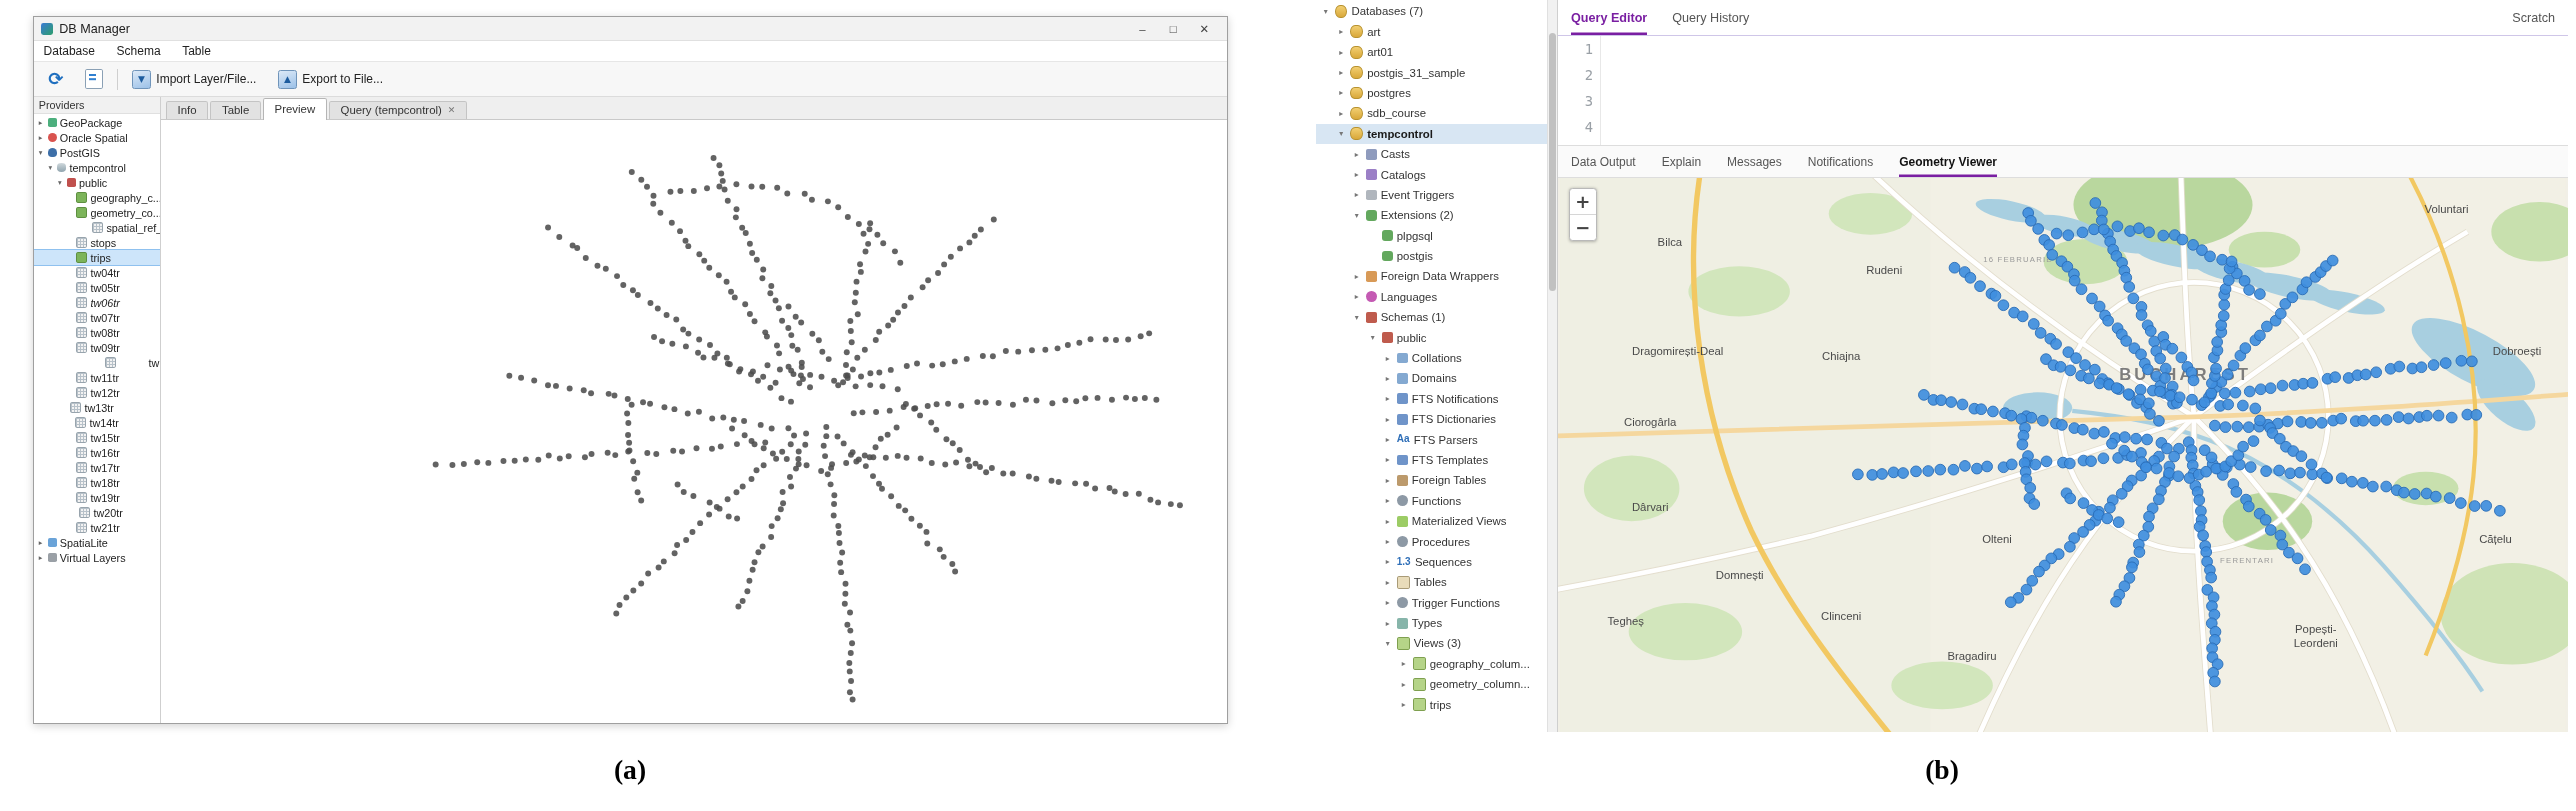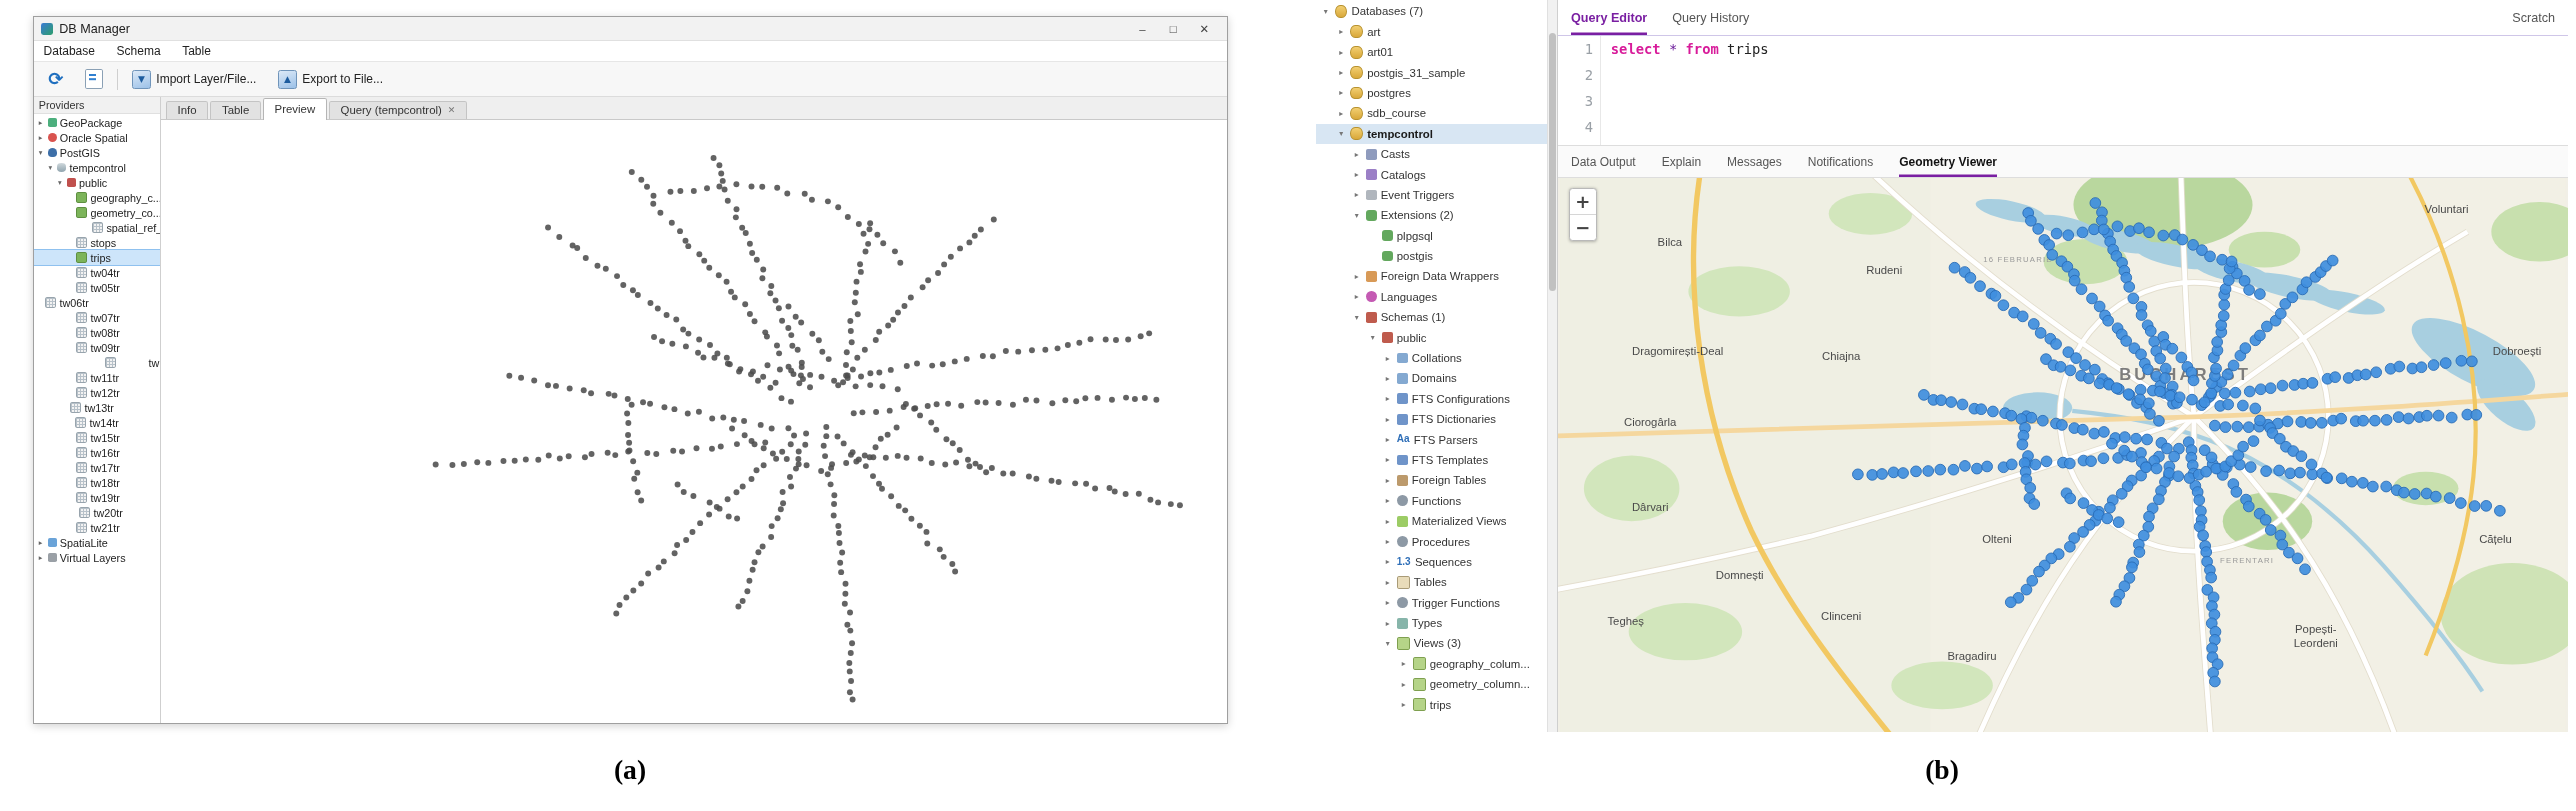--- a/index.html
+++ b/index.html
@@ -192,21 +192,21 @@
             <div class="trow" style="padding-left: 31px;">
               <span class="tarrow"></span>
               <span class="ti ti-table"></span>
               <span>tw04tr</span>
             </div>
             <div class="trow" style="padding-left: 31px;">
               <span class="tarrow"></span>
               <span class="ti ti-table"></span>
               <span>tw05tr</span>
             </div>
-            <div class="trow" style="">
+            <div class="trow" style="padding-left: 31px; font-style: italic;">
               <span class="tarrow"></span>
               <span class="ti ti-table"></span>
               <span>tw06tr</span>
             </div>
             <div class="trow" style="padding-left: 31px;">
               <span class="tarrow"></span>
               <span class="ti ti-table"></span>
               <span>tw07tr</span>
             </div>
             <div class="trow" style="padding-left: 31px;">
@@ -855,21 +855,21 @@
         <span class="blabel">Collations</span>
       </div>
       <div class="brow" style="padding-left: 67px;">
         <span class="barrow">▸</span>
         <span class="bi bi-domains"></span>
         <span class="blabel">Domains</span>
       </div>
       <div class="brow" style="padding-left: 67px;">
         <span class="barrow">▸</span>
         <span class="bi bi-fts-config"></span>
-        <span class="blabel">FTS Configurations</span>
+        <span class="blabel">FTS Notifications</span>
       </div>
       <div class="brow" style="padding-left: 67px;">
         <span class="barrow">▸</span>
         <span class="bi bi-fts-dict"></span>
         <span class="blabel">FTS Dictionaries</span>
       </div>
       <div class="brow" style="padding-left: 67px;">
         <span class="barrow">▸</span>
         <span class="bi bi-fts-parser bi-txt">Aa</span>
         <span class="blabel">FTS Parsers</span>
@@ -950,21 +950,20 @@
         <div class="qtab-right">Scratch</div>
       </div>
     <div class="pb-editor">
       <div class="pb-gutter" id="gutter-b">
           <div>1</div>
           <div>2</div>
           <div>3</div>
           <div>4</div>
         </div>
       <div class="pb-code" id="code-b">
-          <div class="cl"><span class="tok-keyword">select</span><span class="tok-plain"> </span><span class="tok-operator">*</span><span class="tok-plain"> </span><span class="tok-keyword">from</span><span class="tok-plain"> </span><span class="tok-plain">trips</span></div>
           <div class="cl"></div>
           <div class="cl"></div>
           <div class="cl"></div>
         </div>
     </div>
     <div class="pb-rtabs" id="rtabs-b">
         <div class="rtab">Data Output</div>
         <div class="rtab">Explain</div>
         <div class="rtab">Messages</div>
         <div class="rtab">Notifications</div>

